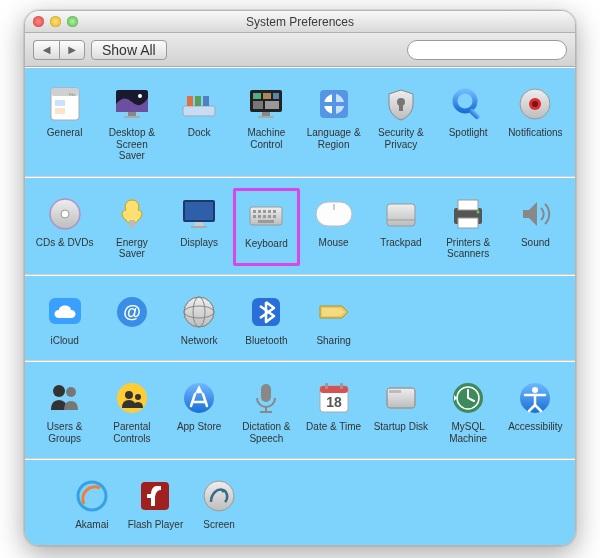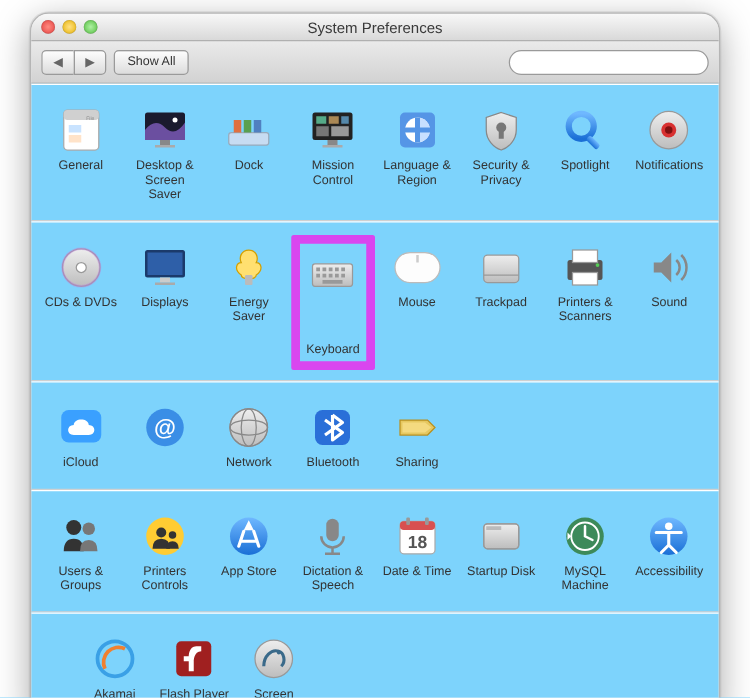--- a/index.html
+++ b/index.html
@@ -43,21 +43,21 @@
     background:linear-gradient(#fdfdfd,#dcdcdc);
     border:1px solid #9a9a9a; display:flex;align-items:center;justify-content:center;
     font-size:10px; color:#666;
   }
   .segbtn:first-child{border-radius:4px 0 0 4px; border-right:none;}
   .segbtn:last-child{border-radius:0 4px 4px 0;}
   .showall {
     height:20px; padding:0 10px;
     background:linear-gradient(#fdfdfd,#dcdcdc);
     border:1px solid #9a9a9a; border-radius:4px;
-    font-size:10px; color:#333;
+    font-size:14px; color:#333;
   }
   .spacer{flex:1;}
   .search {
     width:160px; height:20px;
     border:1px solid #9a9a9a; border-radius:10px;
     background:#fff; display:flex; align-items:center; padding:0 6px; gap:4px;
   }
   .search svg{width:11px;height:11px; opacity:.5;}
   .search input{border:none;outline:none;font-size:11px;flex:1;background:transparent;}
   .panel { background:#7dd3fc; }
@@ -67,21 +67,21 @@
     padding: 10px 6px 8px 6px;
     border-bottom:1px solid #d0d0d0;
     border-top:1px solid #fff;
   }
   .row:last-child{border-bottom:none;padding-left:35px;}
   .item {
     display:flex; flex-direction:column; align-items:center; justify-content:flex-start;
     padding:4px 2px; cursor:default; text-align:center;
     border:2px solid transparent; border-radius:2px;
   }
-  .item.hl { border:7px solid #d946ef;gap:32px; }
+  .item.hl { border:3px solid #d946ef; }
   .ico { width:40px; height:40px; margin-bottom:3px; display:flex;align-items:center;justify-content:center; }
   .ico svg { width:40px; height:40px; }
   .lbl { font-size:10px; line-height:1.15; color:#333; max-width:64px; word-wrap:break-word; }
 </style>
 </head>
 <body>
 
 <svg width="0" height="0" style="position:absolute">
 <defs>
   <linearGradient id="gBlue" x1="0" y1="0" x2="0" y2="1">
@@ -338,21 +338,21 @@
             </svg>
           </div>
           <div class="lbl">Dock</div>
         </div>
         <div class="item">
           <div class="ico">
             <svg viewBox="0 0 40 40">
               <use href="#i-mission"></use>
             </svg>
           </div>
-          <div class="lbl">Mission Control</div>
+          <div class="lbl">Machine Control</div>
         </div>
         <div class="item">
           <div class="ico">
             <svg viewBox="0 0 40 40">
               <use href="#i-language"></use>
             </svg>
           </div>
           <div class="lbl">Language &amp; Region</div>
         </div>
         <div class="item">
@@ -385,32 +385,32 @@
           <div class="ico">
             <svg viewBox="0 0 40 40">
               <use href="#i-cds"></use>
             </svg>
           </div>
           <div class="lbl">CDs &amp; DVDs</div>
         </div>
         <div class="item">
           <div class="ico">
             <svg viewBox="0 0 40 40">
+              <use href="#i-energy"></use>
+            </svg>
+          </div>
+          <div class="lbl">Energy Saver</div>
+        </div>
+        <div class="item">
+          <div class="ico">
+            <svg viewBox="0 0 40 40">
               <use href="#i-displays"></use>
             </svg>
           </div>
           <div class="lbl">Displays</div>
-        </div>
-        <div class="item">
-          <div class="ico">
-            <svg viewBox="0 0 40 40">
-              <use href="#i-energy"></use>
-            </svg>
-          </div>
-          <div class="lbl">Energy Saver</div>
         </div>
         <div class="item hl">
           <div class="ico">
             <svg viewBox="0 0 40 40">
               <use href="#i-keyboard"></use>
             </svg>
           </div>
           <div class="lbl">Keyboard</div>
         </div>
         <div class="item">
@@ -495,21 +495,21 @@
             </svg>
           </div>
           <div class="lbl">Users &amp; Groups</div>
         </div>
         <div class="item">
           <div class="ico">
             <svg viewBox="0 0 40 40">
               <use href="#i-parental"></use>
             </svg>
           </div>
-          <div class="lbl">Printers Controls</div>
+          <div class="lbl">Parental Controls</div>
         </div>
         <div class="item">
           <div class="ico">
             <svg viewBox="0 0 40 40">
               <use href="#i-appstore"></use>
             </svg>
           </div>
           <div class="lbl">App Store</div>
         </div>
         <div class="item">

